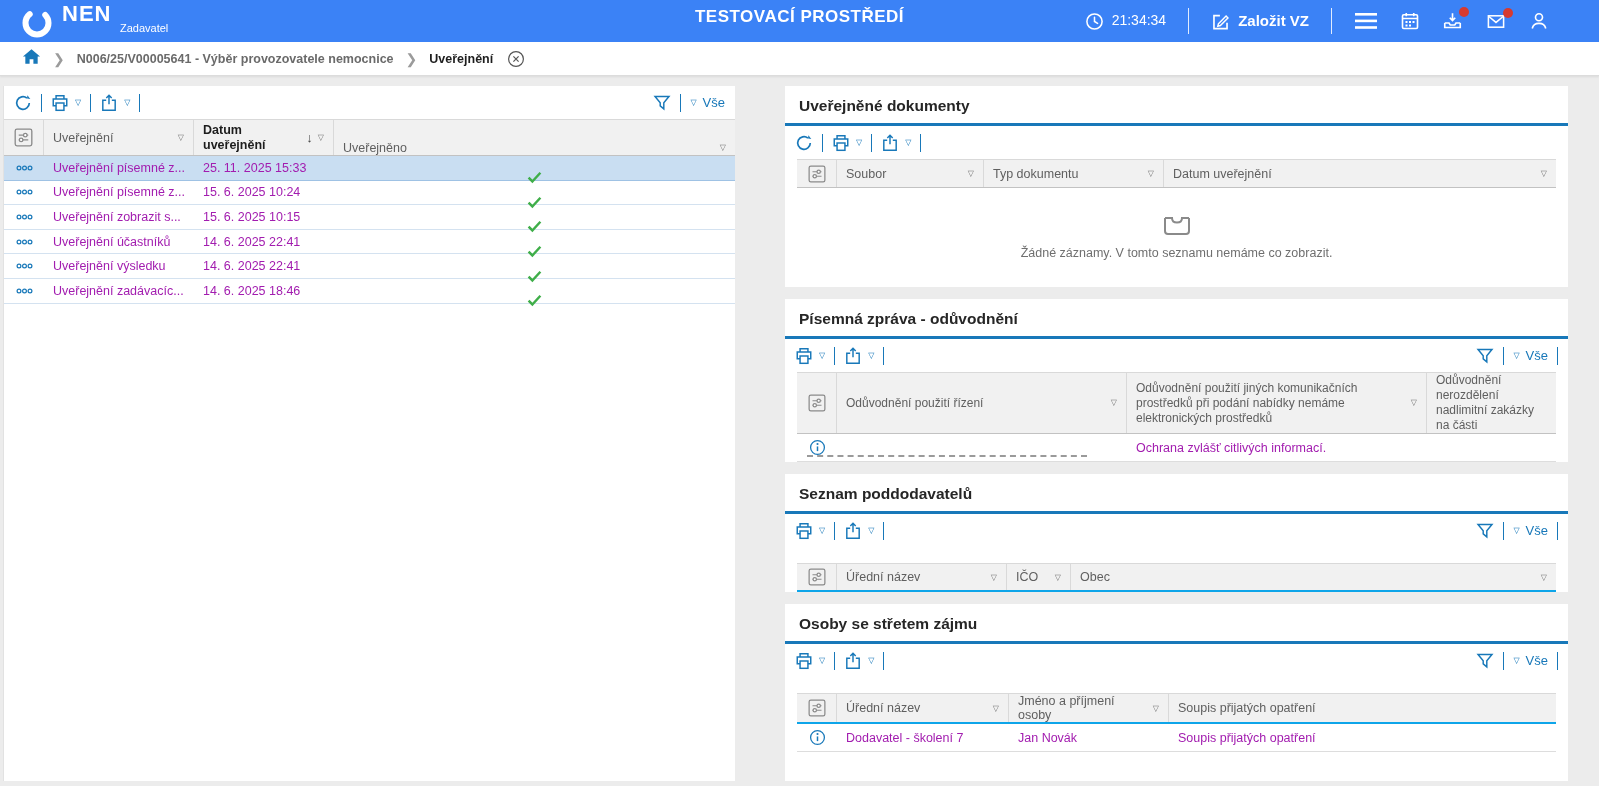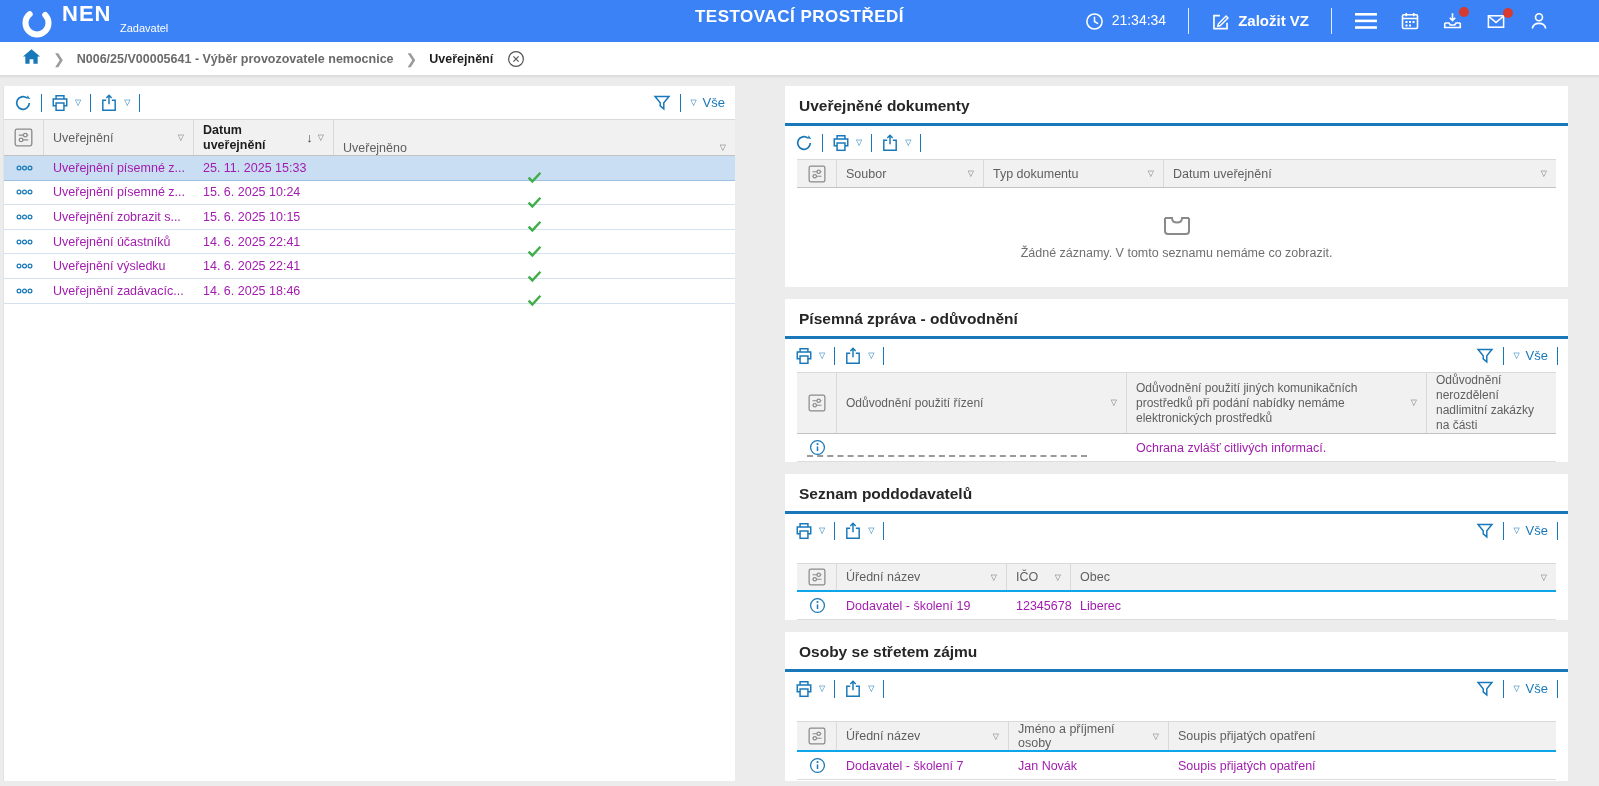--- a/index.html
+++ b/index.html
@@ -554,32 +554,20 @@
             </div>
           <div class="t-cell sub-c2">
               <span class="lbl">IČO</span>
               <span class="tri">▽</span>
             </div>
           <div class="t-cell sub-c3">
               <span class="lbl">Obec</span>
               <span class="tri">▽</span>
             </div>
         </div>
-        <div class="t-row rt-row">
-          <div class="t-cell icon-col">
-            <svg width="17" height="17" viewBox="0 0 16 16">
-                <circle cx="8" cy="8" r="6.5" fill="none" stroke="#1878b9" stroke-width="1.2"></circle>
-                <circle cx="8" cy="4.7" r="1" fill="#1878b9"></circle>
-                <path d="M8 7 v4.4" stroke="#1878b9" stroke-width="1.4"></path>
-              </svg>
-          </div>
-          <div class="t-cell sub-c1">Dodavatel - školení 19</div>
-          <div class="t-cell sub-c2">12345678</div>
-          <div class="t-cell sub-c3">Liberec</div>
-        </div>
       </div>
     </section>
 
     <section class="card per-card">
       <div class="sec-title">Osoby se střetem zájmu</div>
       <div class="sec-rule"></div>
       <div class="toolbar">
         <span class="tool-icon">
           <svg width="18" height="18" viewBox="0 0 16 16">
               <path d="M4.5 4.5 V1.5 h7 v3" fill="none" stroke="#1878b9" stroke-width="1.3"></path>

